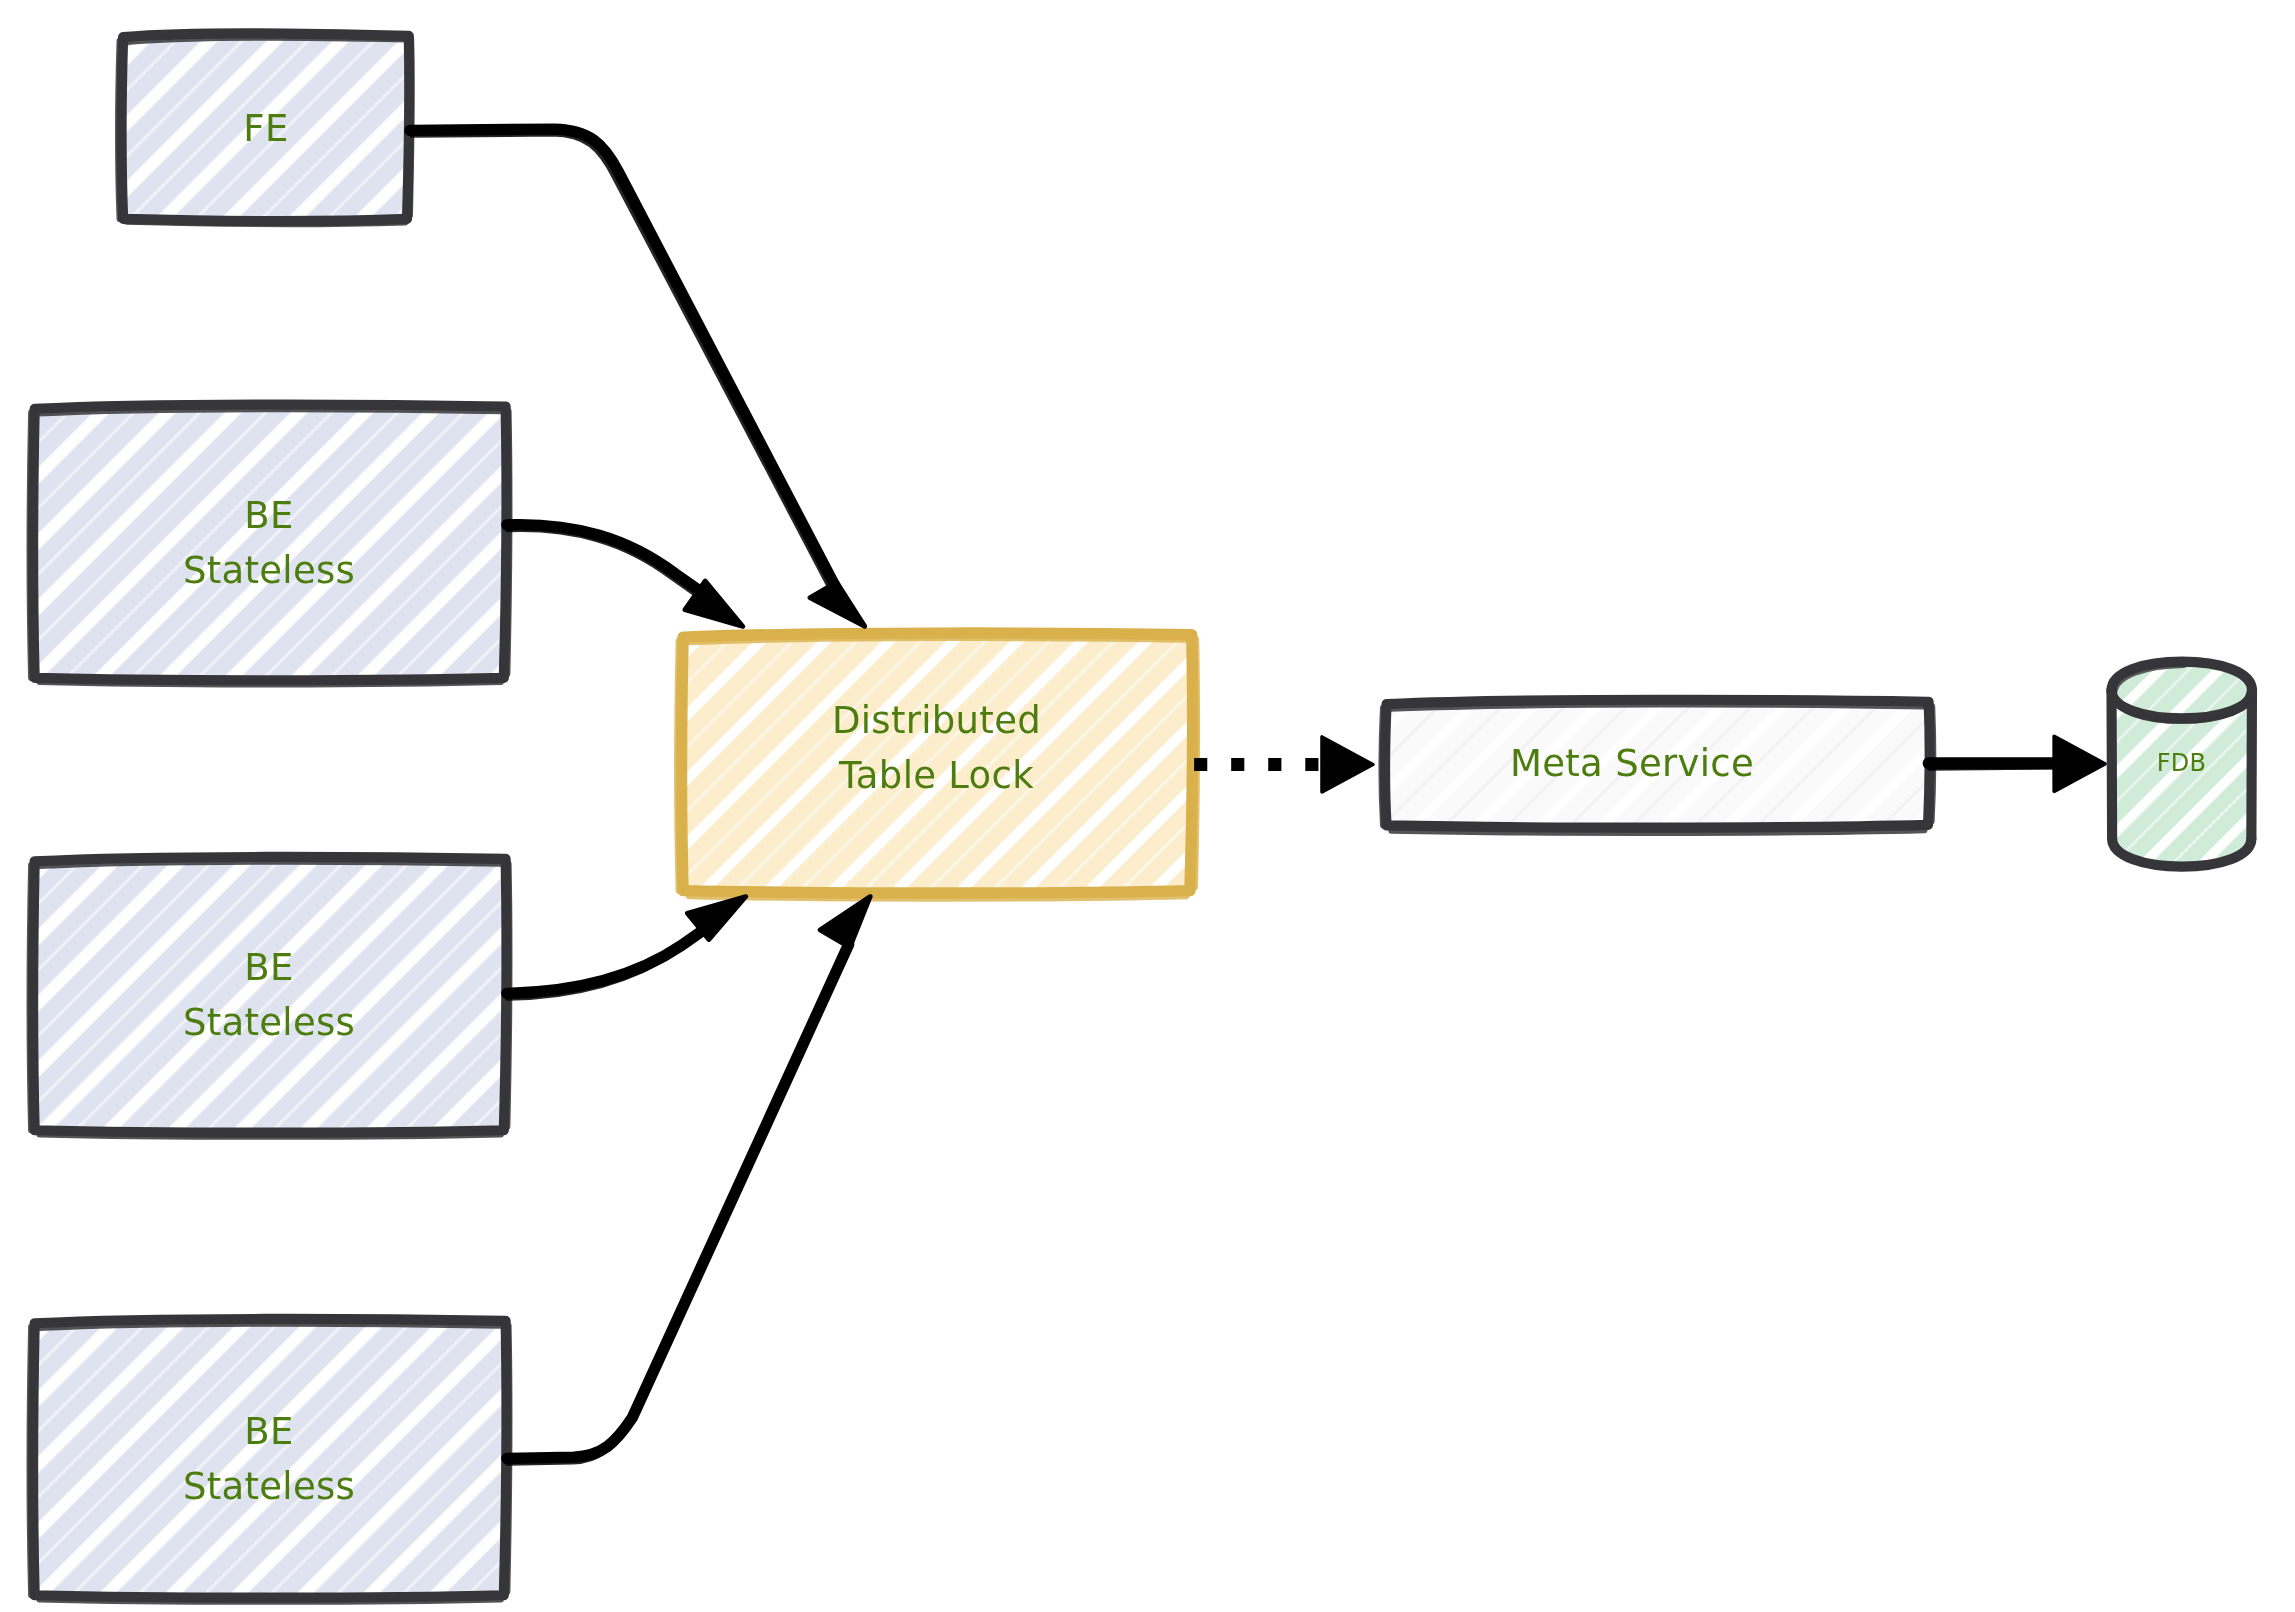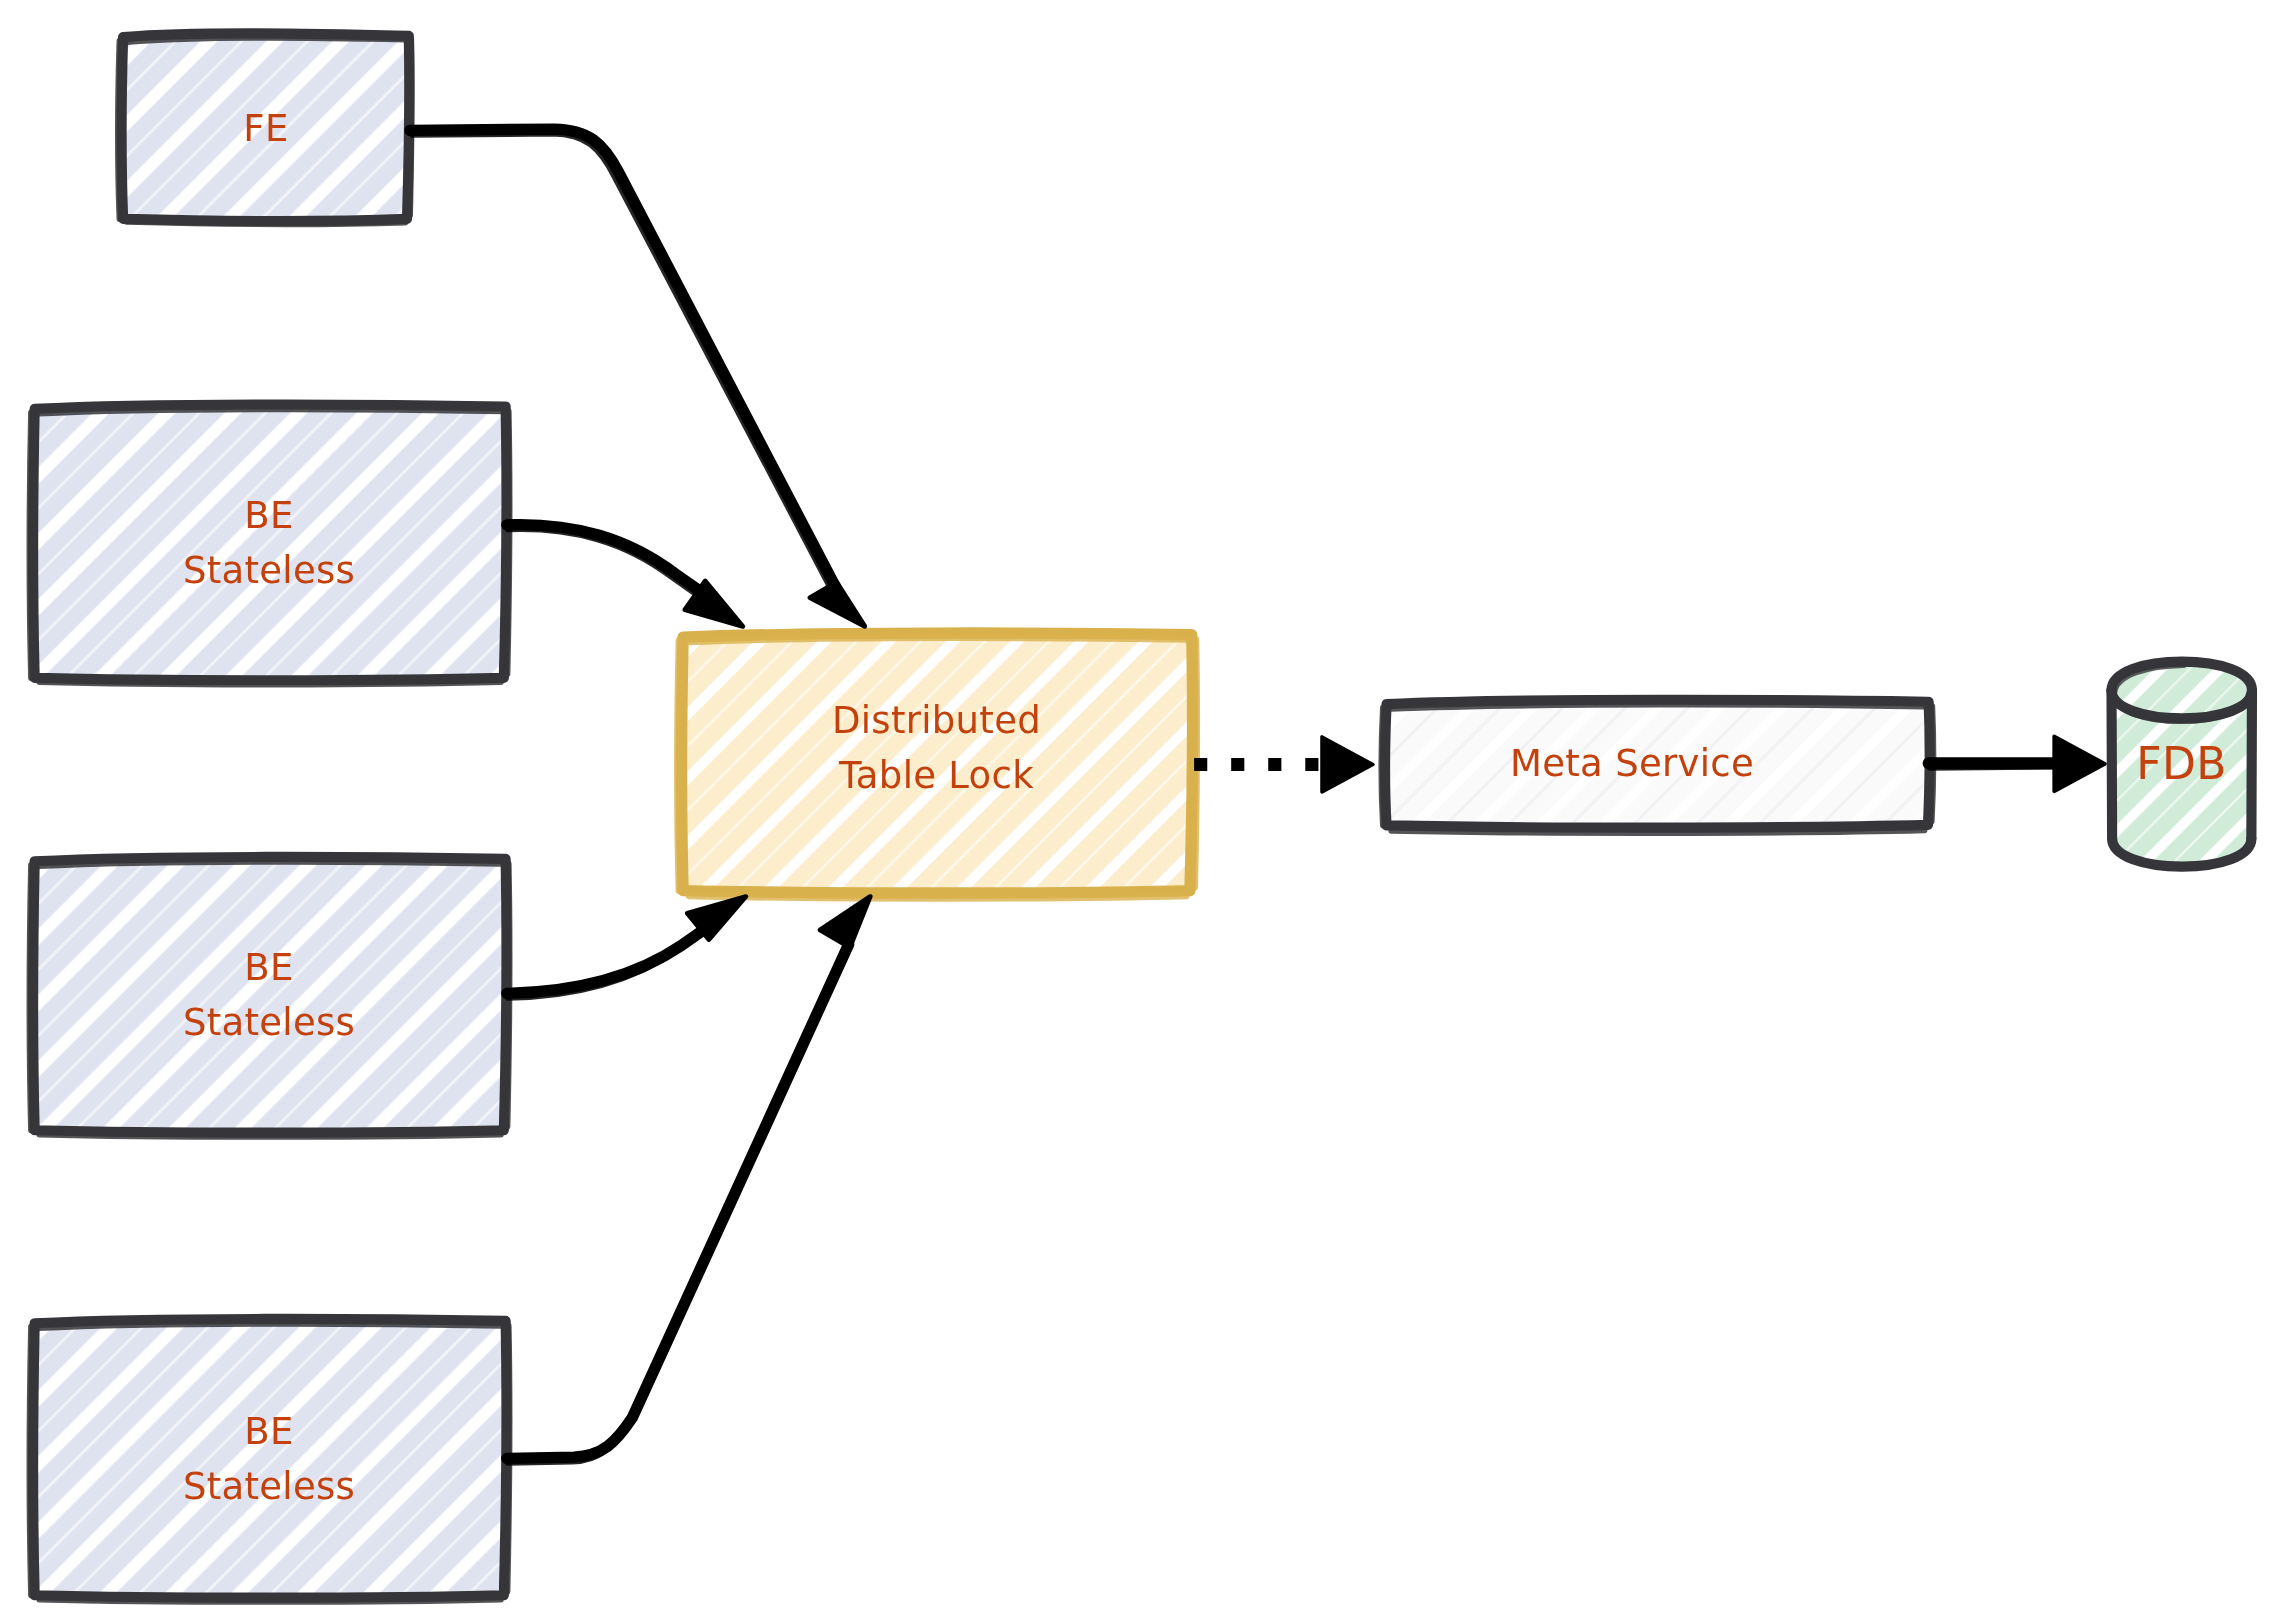--- a/index.html
+++ b/index.html
@@ -15,21 +15,21 @@
     font-family: "DejaVu Sans", sans-serif;
   }
   #canvas {
     position: absolute;
     left: 0; top: 0;
     width: 2295px;
     height: 1612px;
   }
   .node-label {
     position: absolute;
-    color: #c2410c;
+    color: #4d7c0f;
     font-family: "DejaVu Sans", sans-serif;
     font-size: 37px;
     line-height: 51px;
     text-align: center;
     white-space: pre;
     letter-spacing: 0.3px;
     pointer-events: none;
     user-select: none;
   }
   .node-label.two-line {
@@ -157,14 +157,14 @@
 <div class="node-label two-line" style="left:33px; top:995px; width:472px;">Stateless</div>
 
 <div class="node-label two-line" style="left:33px; top:1404px; width:472px;">BE</div>
 <div class="node-label two-line" style="left:33px; top:1459px; width:472px;">Stateless</div>
 
 <div class="node-label two-line" style="left:681px; top:693px; width:511px;">Distributed</div>
 <div class="node-label two-line" style="left:681px; top:748px; width:511px;text-align:center;">Table Lock</div>
 
 <div class="node-label" style="left:1360px; top:738px; width:544px;">Meta Service</div>
 
-<div class="node-label" style="left:2110px; top:738px; width:143px; font-size:44px;">FDB</div>
+<div class="node-label" style="left:2110px; top:738px; width:143px; font-size:24px;">FDB</div>
 
 
 </body></html>

